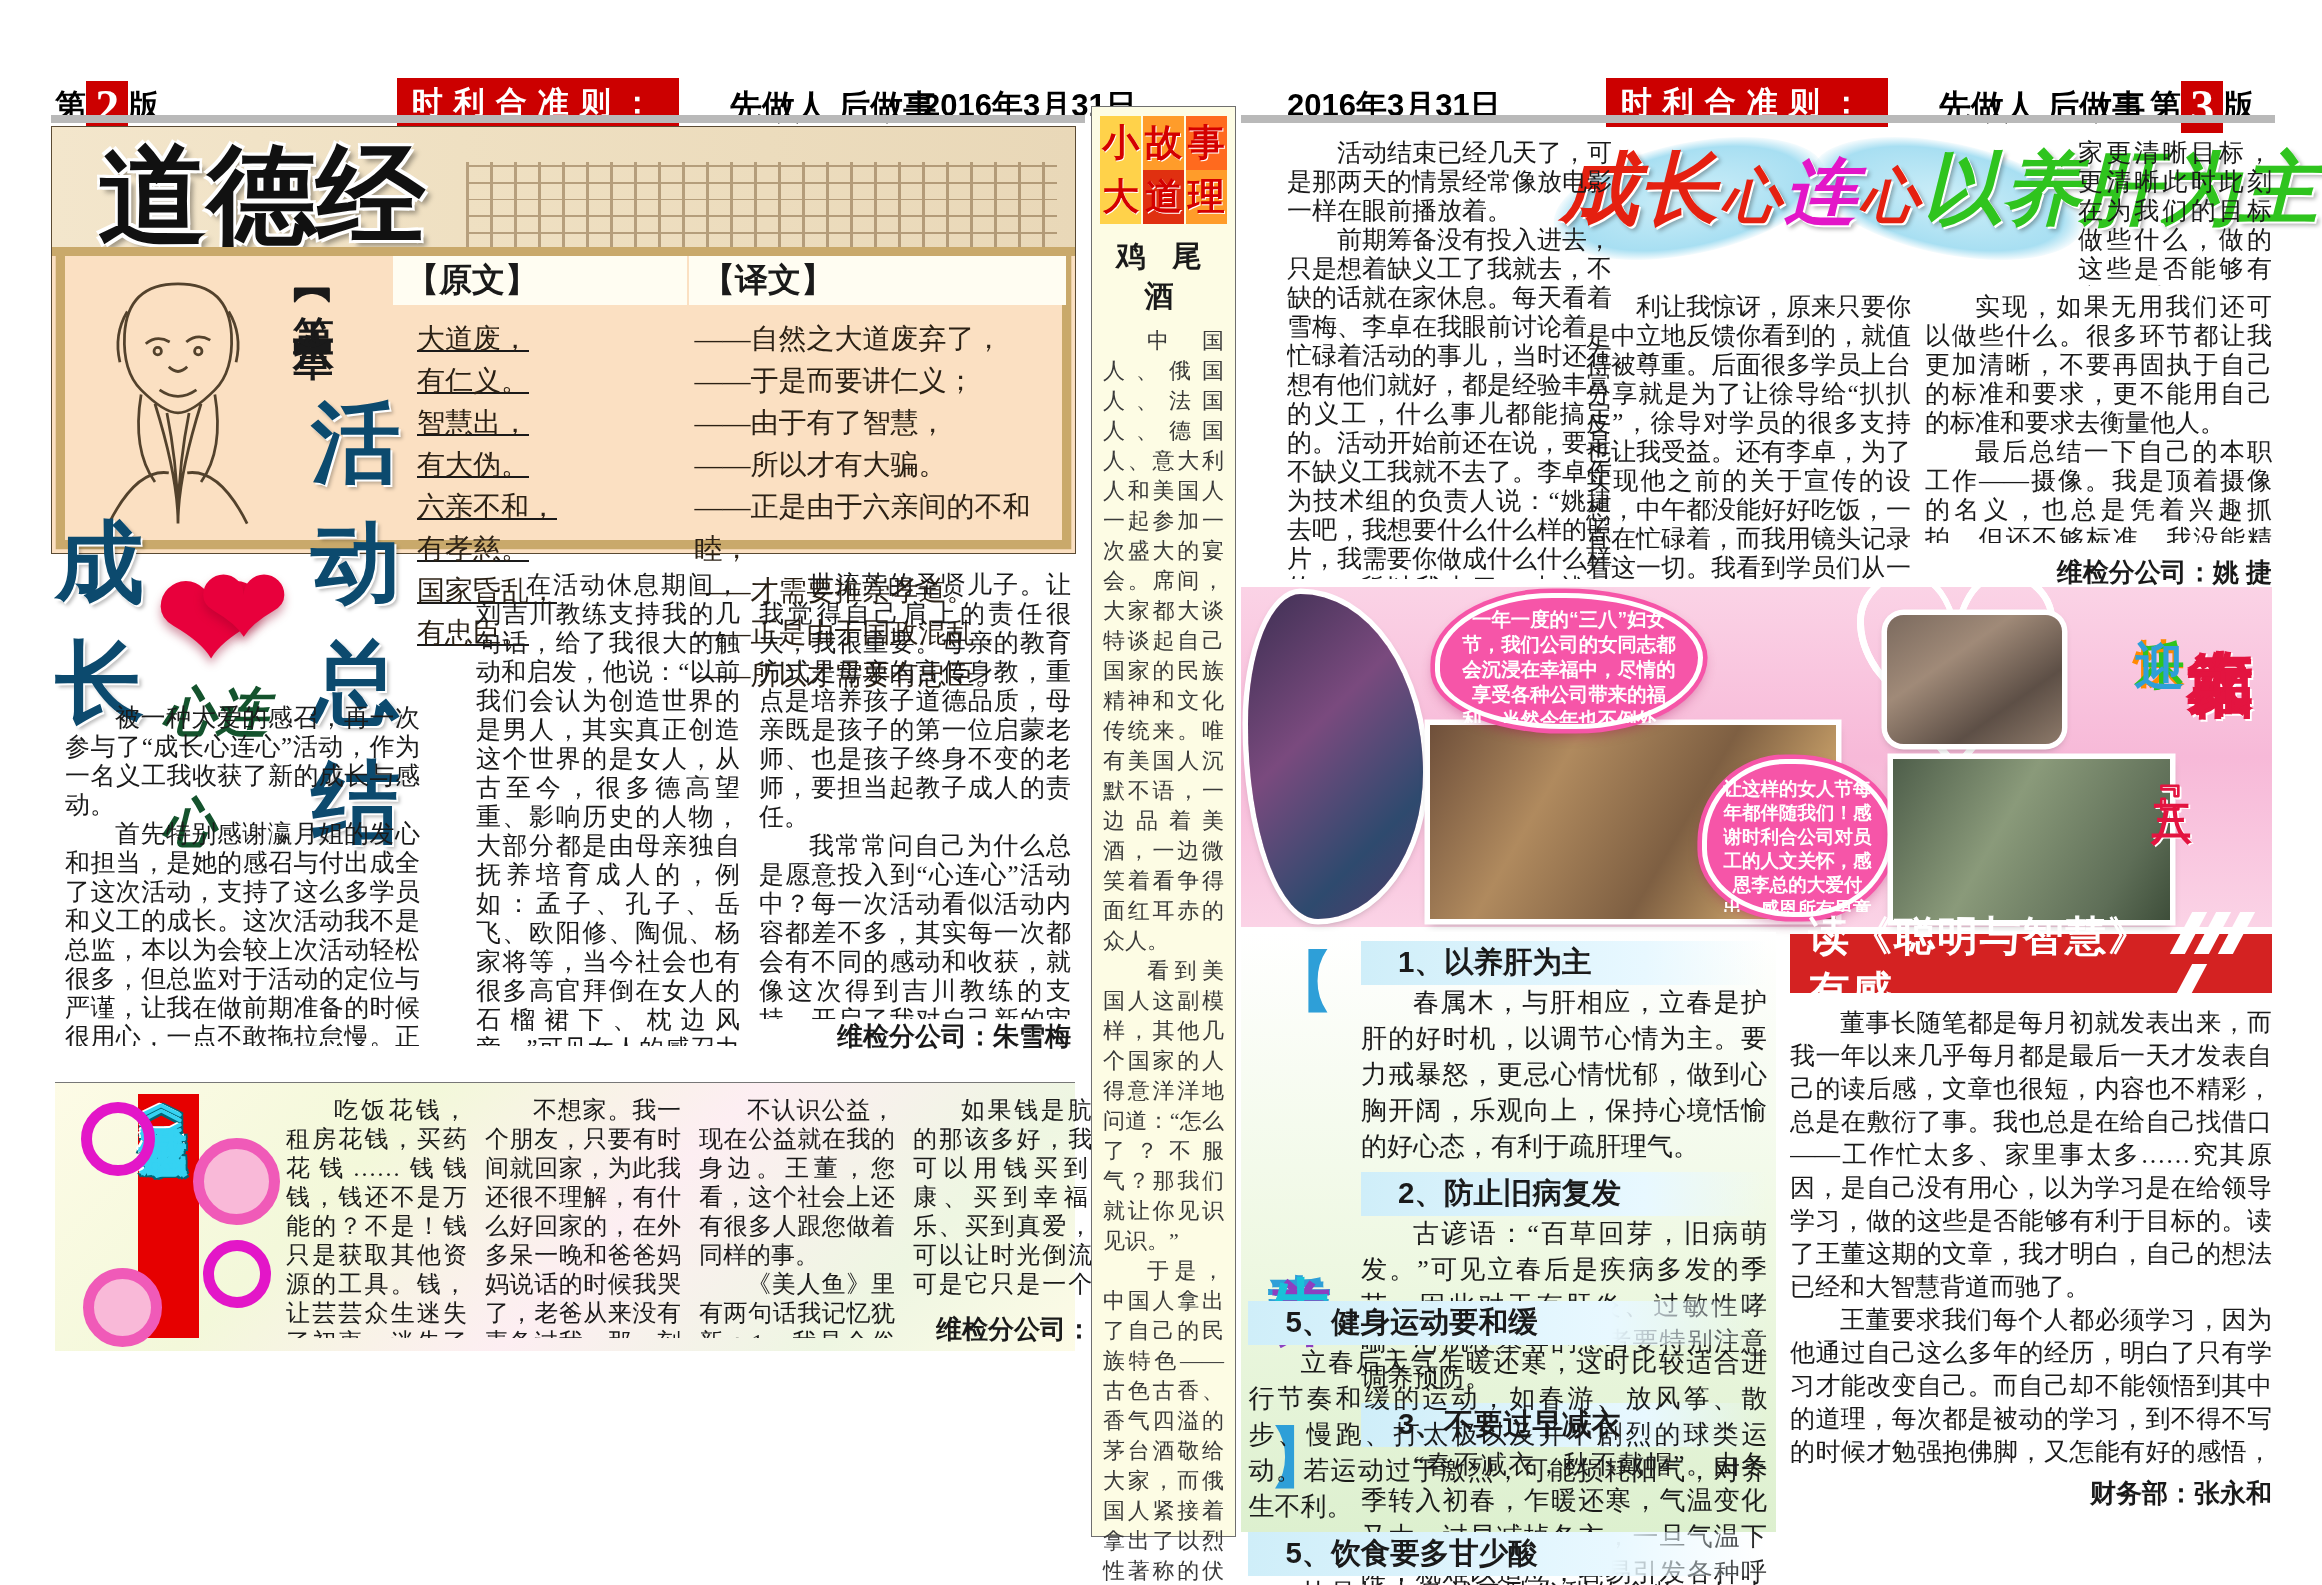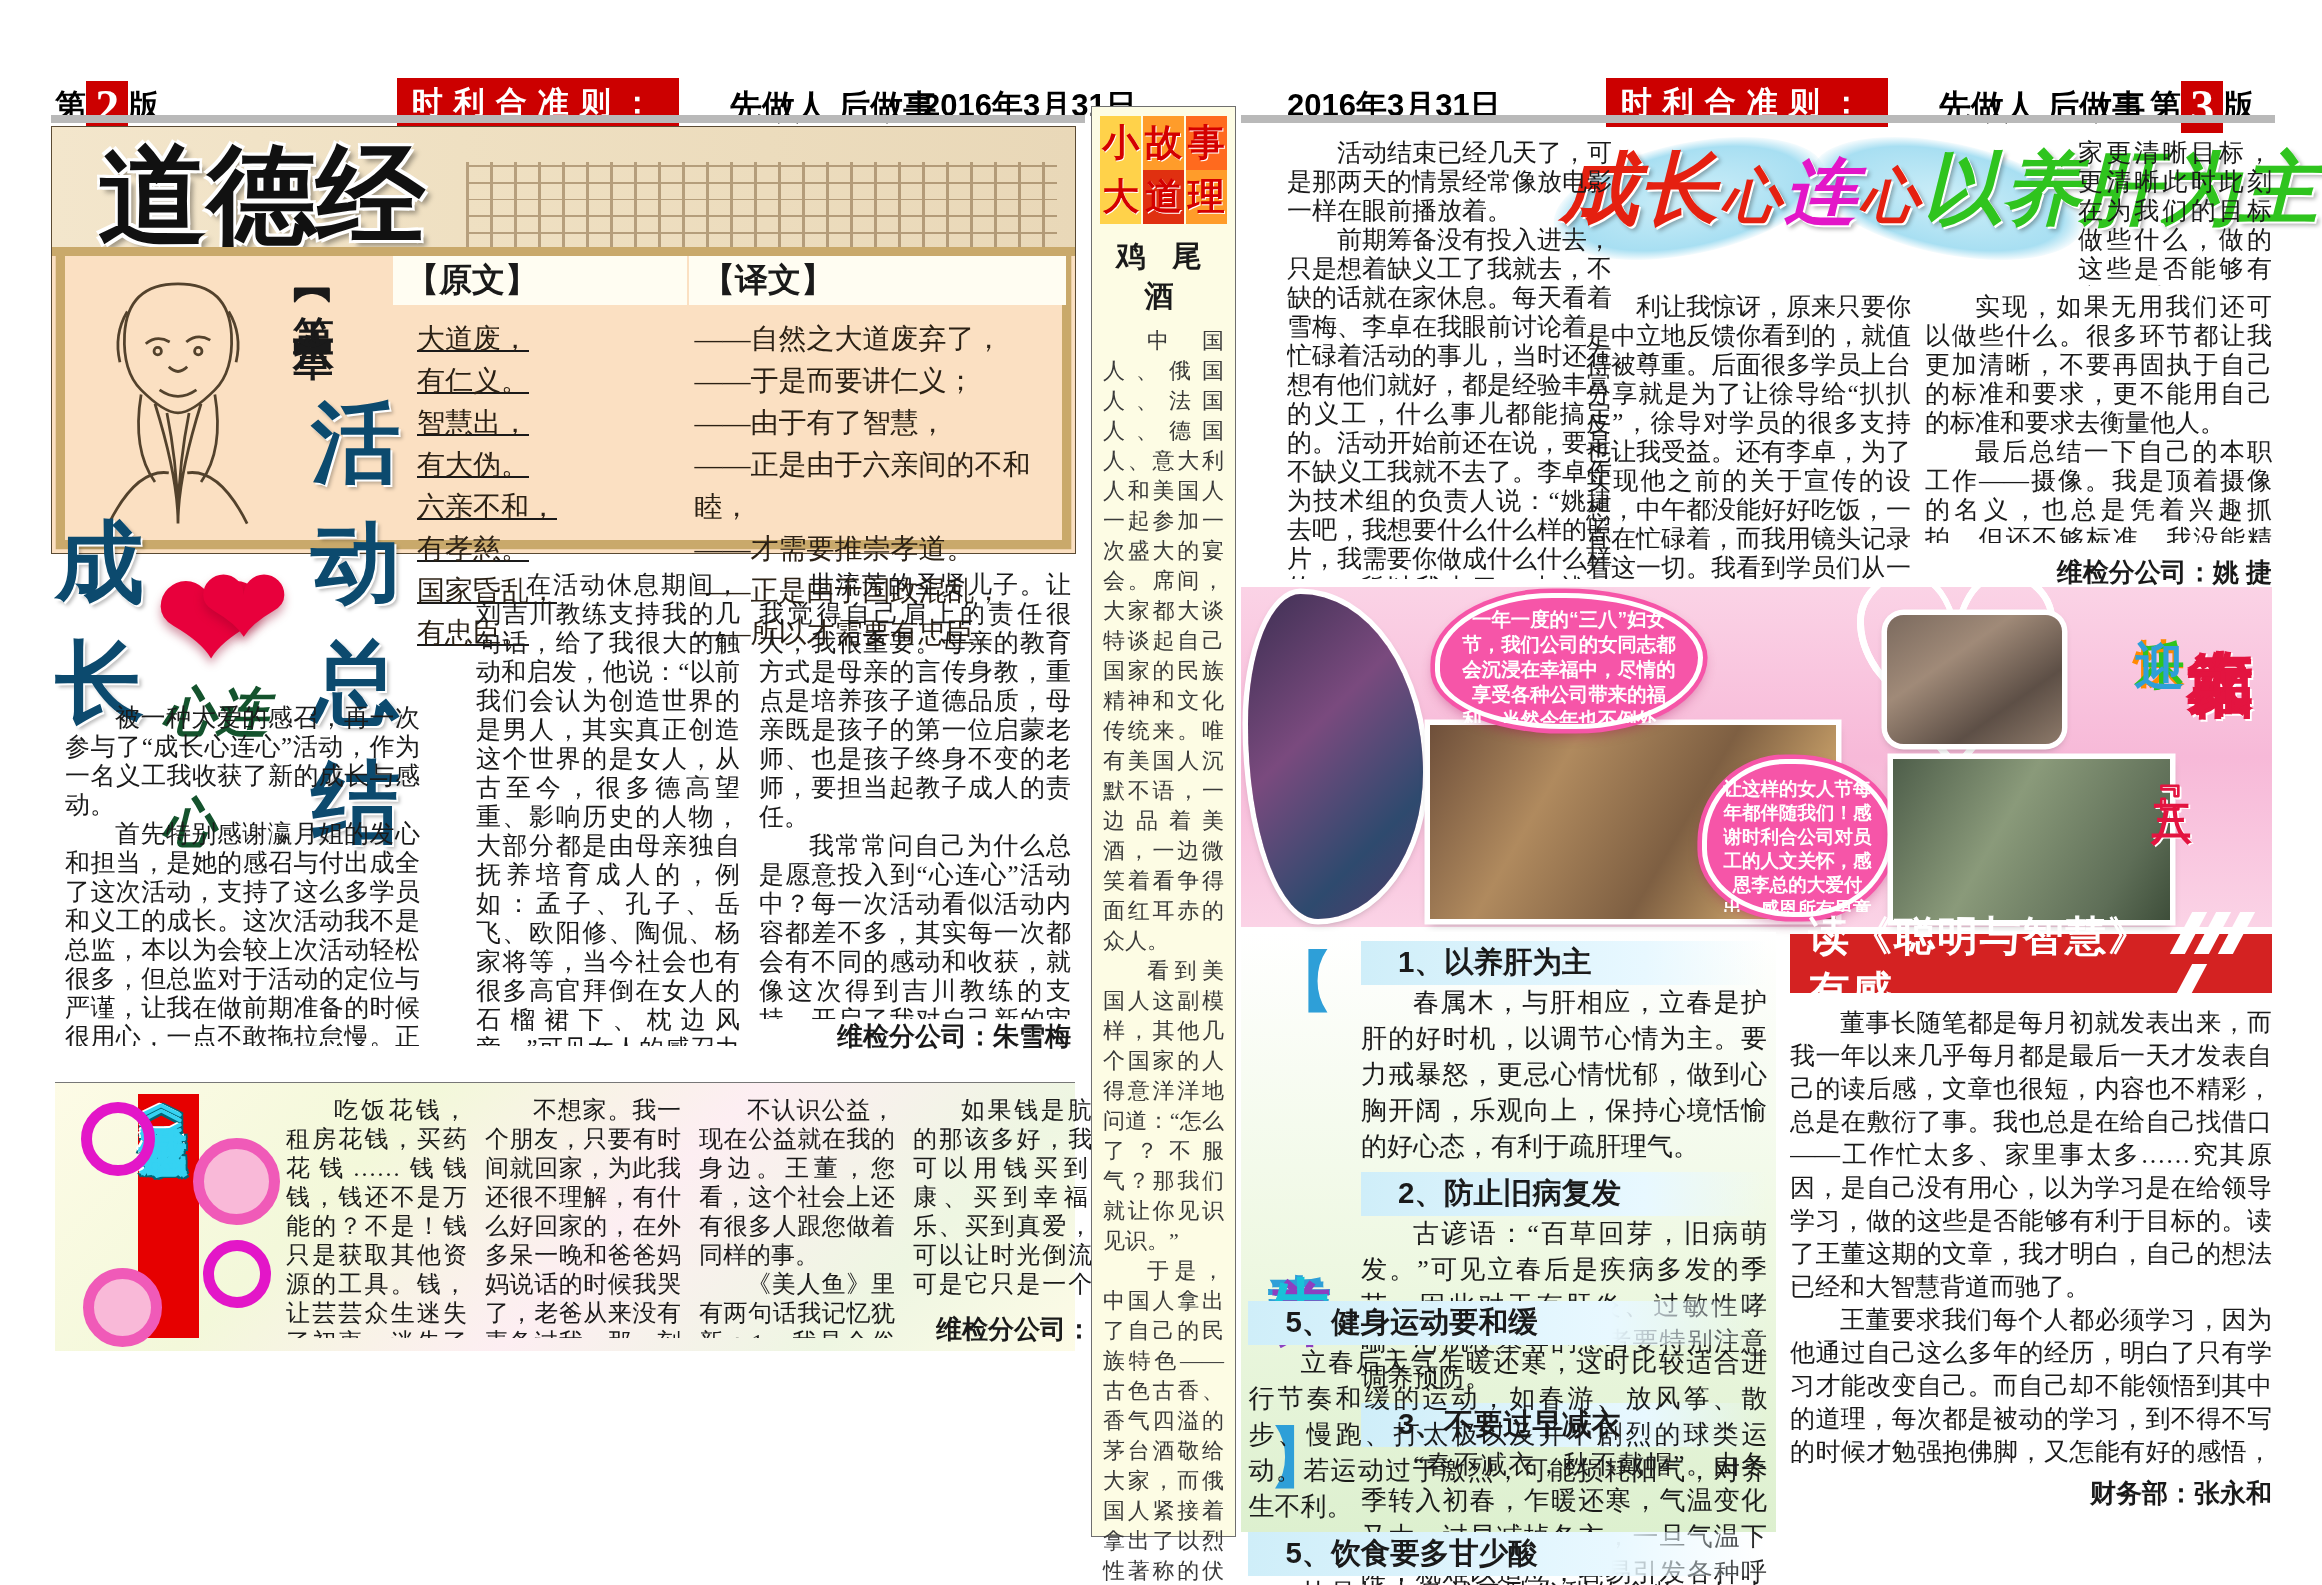--- a/index.html
+++ b/index.html
@@ -146,20 +146,21 @@
           <div class="owt-line">国家昏乱，</div>
           <div class="owt-line">有忠臣。</div>
         </div>
     </div>
     <div class="abs" style="left:637px;top:129px;width:378px;">
       <div class="owt-hd" style="width:351px;">【译文】</div>
       <div style="padding:13px 0 0 5.5px;">
           <div class="owt-line">——自然之大道废弃了，</div>
           <div class="owt-line">——于是而要讲仁义；</div>
           <div class="owt-line">——由于有了智慧，</div>
+          <div class="owt-line">——所以才有大骗。</div>
           <div class="owt-line"></div>
           <div class="owt-line">——正是由于六亲间的不和睦，</div>
           <div class="owt-line">——才需要推崇孝道。</div>
           <div class="owt-line">——正是由于国政混乱，</div>
           <div class="owt-line">——所以才需要有忠臣。</div>
         </div>
     </div>
   </div>
 
   <div class="abs" style="left:55px;top:554px;width:388px;height:138px;display:flex;align-items:center;">

